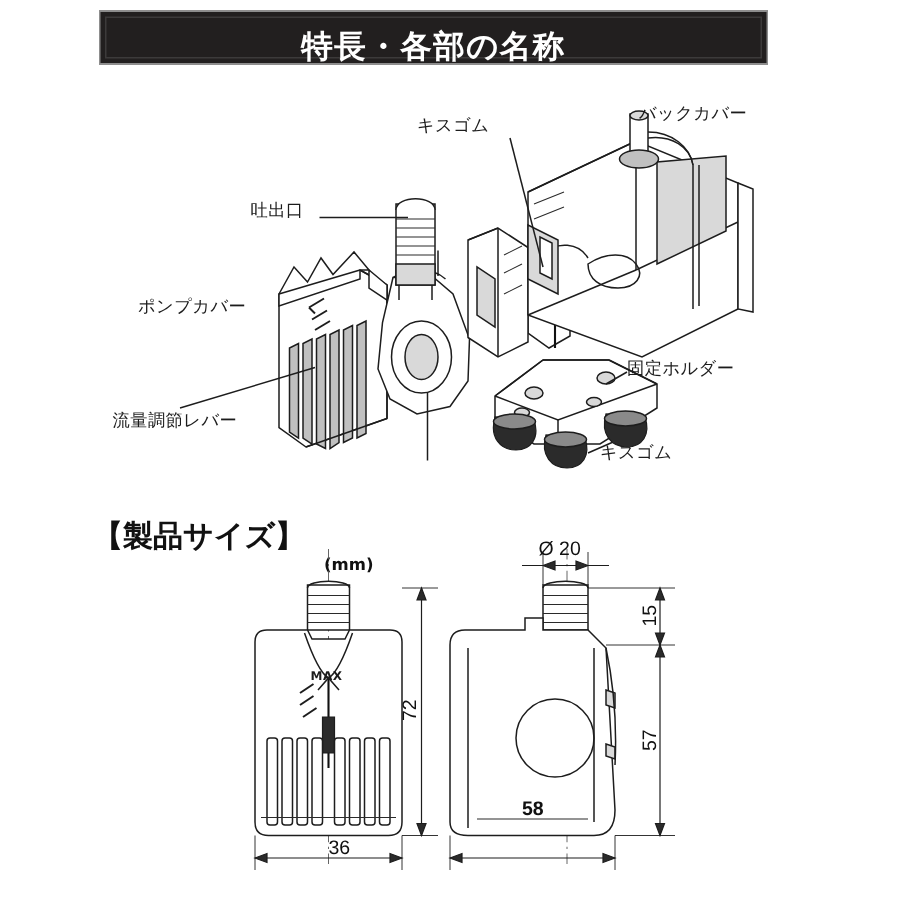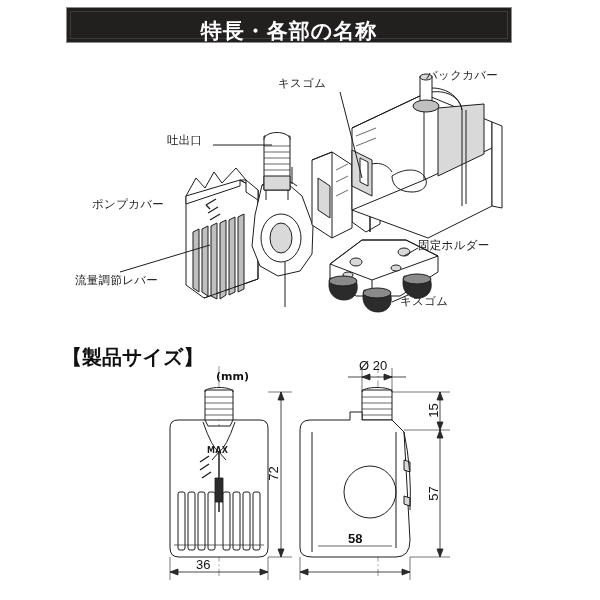--- a/index.html
+++ b/index.html
@@ -332,21 +332,21 @@
       <path class="extline" d="M300,557 L300,580"></path>
       <path class="extline" d="M410,557 L410,580"></path>
       <path class="dimline" d="M300,572 L410,572"></path>
       <path class="fillk" d="M300,572 L308,569 L308,575 Z"></path>
       <path class="fillk" d="M410,572 L402,569 L402,575 Z"></path>
     </g>
   </svg>
 
   <div class="lbl" style="left:207px;top:447px;font-size:8px;font-weight:bold;text-align:center;">MAX</div>
 
-  <div class="dim" style="left:196px;top:558px;">36</div>
+  <div class="dim" style="left:219px;top:558px;">36</div>
 
   <div class="dim vert" style="left:260px;top:467px;width:26px;text-align:center;">72</div>
 
   <div class="dim" style="left:359px;top:359px;">Ø 20</div>
 
   <div class="dim vert" style="left:420px;top:404px;width:26px;text-align:center;">15</div>
 
   <div class="dim vert" style="left:420px;top:487px;width:26px;text-align:center;">57</div>
 
   <div class="dim" style="left:348px;top:532px;font-weight:bold;">58</div>

